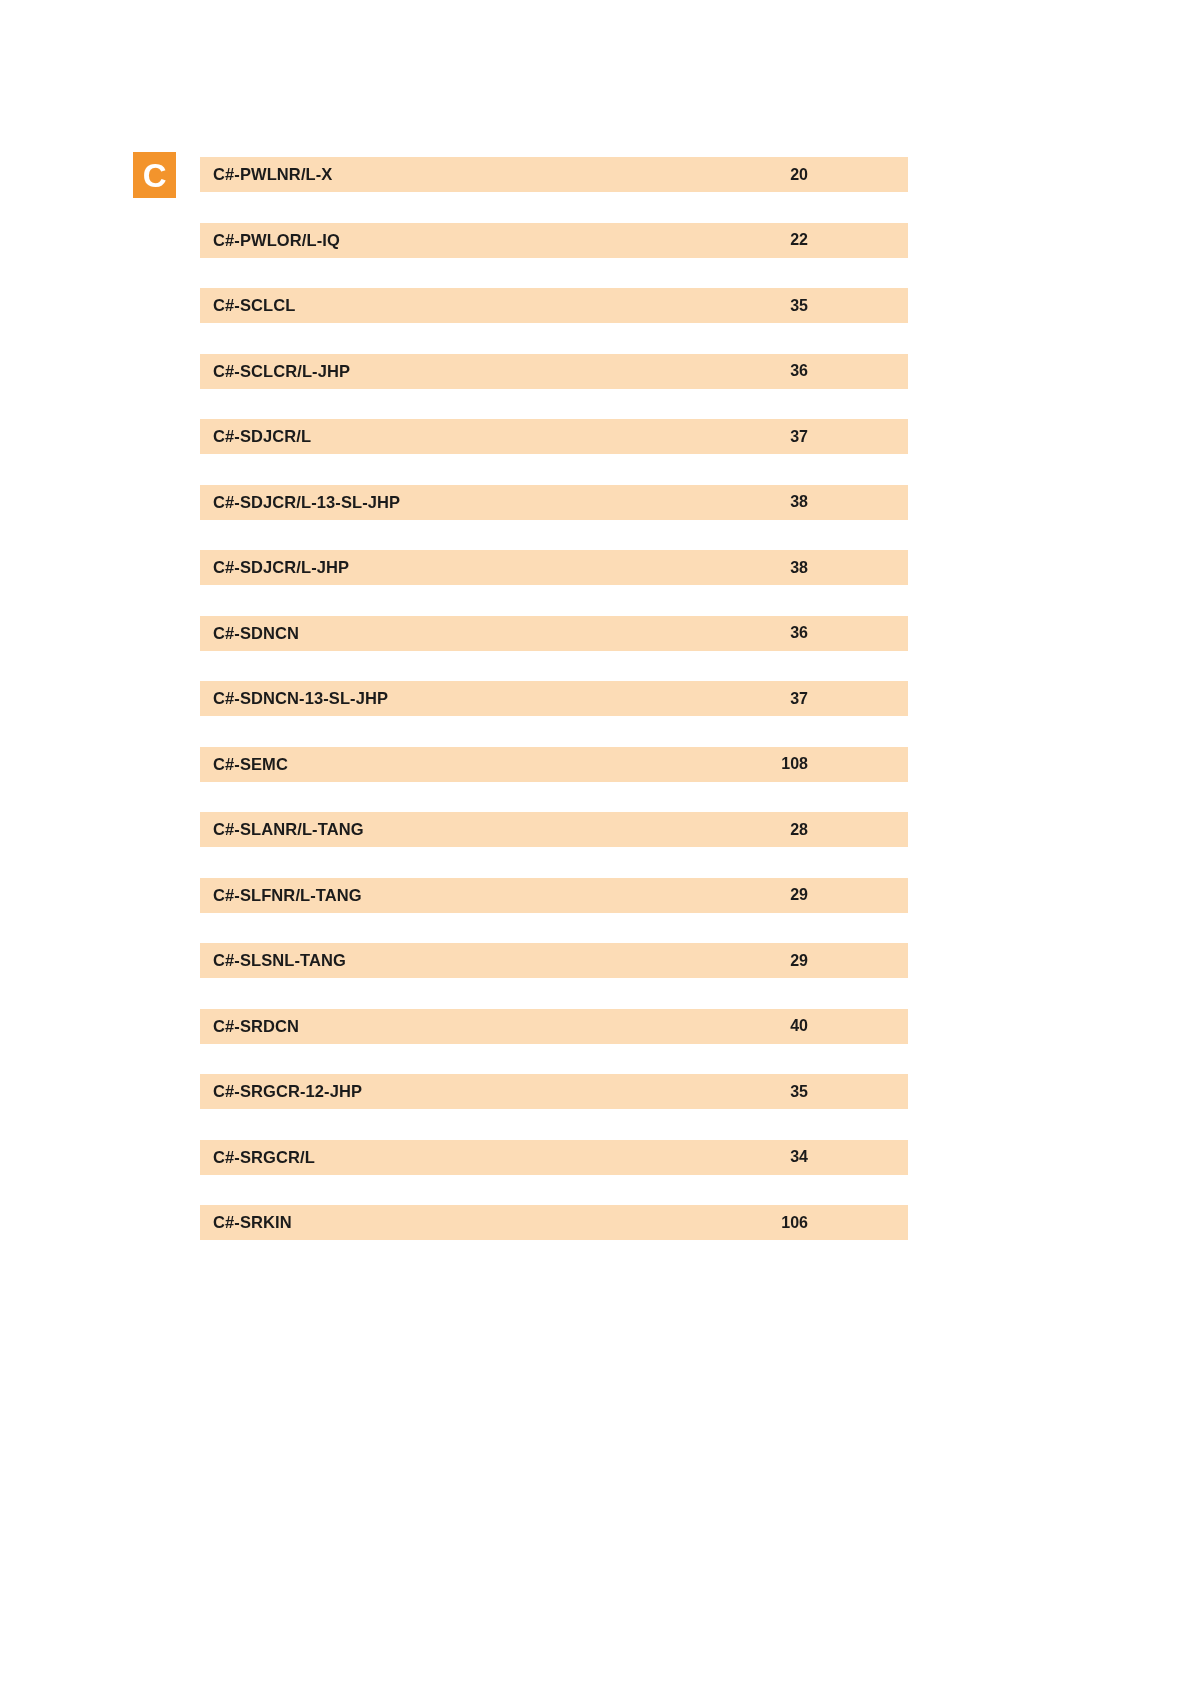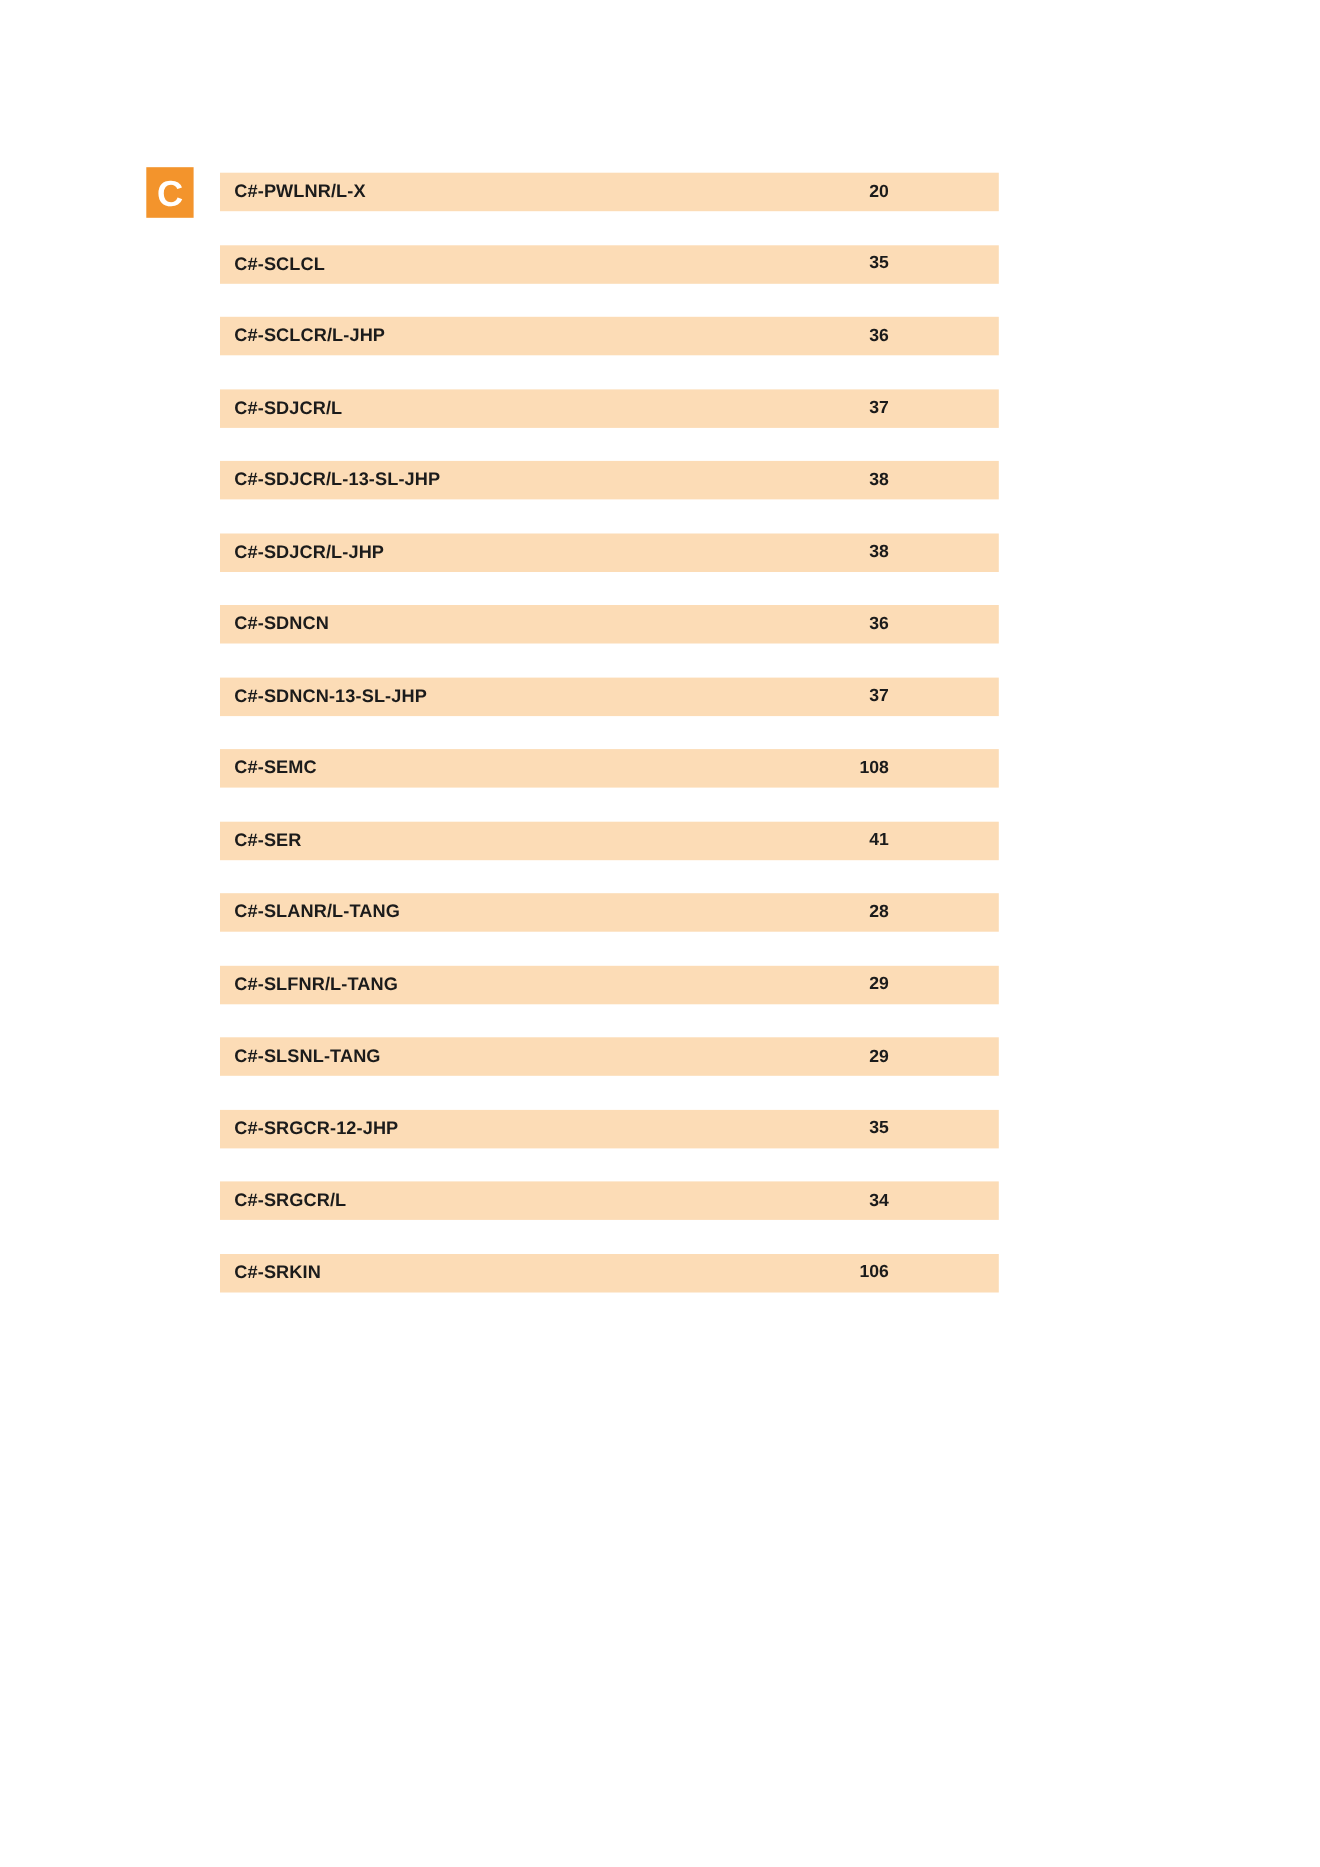--- a/index.html
+++ b/index.html
@@ -92,20 +92,24 @@
   <div class="section-tab">
     <span class="section-tab-letter">C</span>
   </div>
 
   <div class="index-list" id="index-list">
       <div class="index-row">
         <span class="index-row-name">C#-PWLNR/L-X</span>
         <span class="index-row-page">20</span>
       </div>
       <div class="index-row">
+        <span class="index-row-name">C#-PWLOR/L-IQ</span>
+        <span class="index-row-page">22</span>
+      </div>
+      <div class="index-row">
         <span class="index-row-name">C#-SCLCL</span>
         <span class="index-row-page">35</span>
       </div>
       <div class="index-row">
         <span class="index-row-name">C#-SCLCR/L-JHP</span>
         <span class="index-row-page">36</span>
       </div>
       <div class="index-row">
         <span class="index-row-name">C#-SDJCR/L</span>
         <span class="index-row-page">37</span>
@@ -124,34 +128,34 @@
       </div>
       <div class="index-row">
         <span class="index-row-name">C#-SDNCN-13-SL-JHP</span>
         <span class="index-row-page">37</span>
       </div>
       <div class="index-row">
         <span class="index-row-name">C#-SEMC</span>
         <span class="index-row-page">108</span>
       </div>
       <div class="index-row">
-        <span class="index-row-name">C#-SER</span>
-        <span class="index-row-page">41</span>
-      </div>
-      <div class="index-row">
         <span class="index-row-name">C#-SLANR/L-TANG</span>
         <span class="index-row-page">28</span>
       </div>
       <div class="index-row">
         <span class="index-row-name">C#-SLFNR/L-TANG</span>
         <span class="index-row-page">29</span>
       </div>
       <div class="index-row">
         <span class="index-row-name">C#-SLSNL-TANG</span>
         <span class="index-row-page">29</span>
+      </div>
+      <div class="index-row">
+        <span class="index-row-name">C#-SRDCN</span>
+        <span class="index-row-page">40</span>
       </div>
       <div class="index-row">
         <span class="index-row-name">C#-SRGCR-12-JHP</span>
         <span class="index-row-page">35</span>
       </div>
       <div class="index-row">
         <span class="index-row-name">C#-SRGCR/L</span>
         <span class="index-row-page">34</span>
       </div>
       <div class="index-row">

